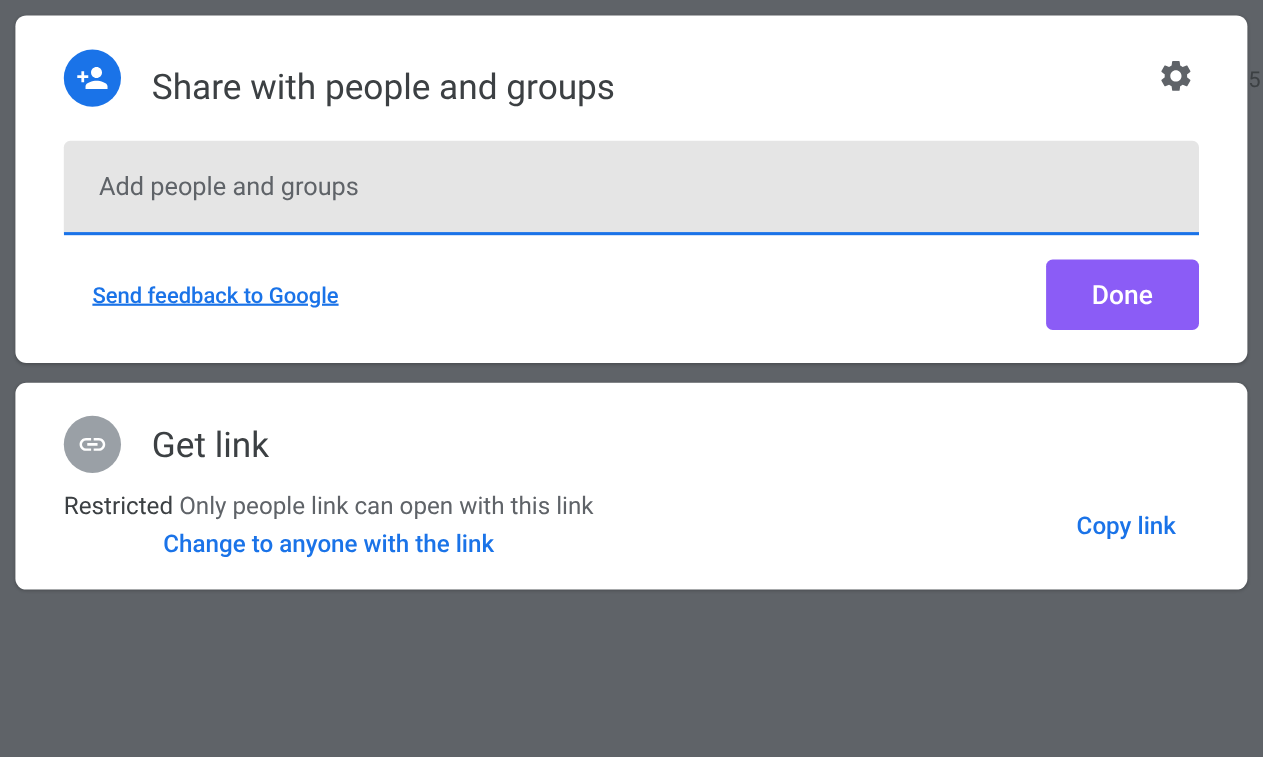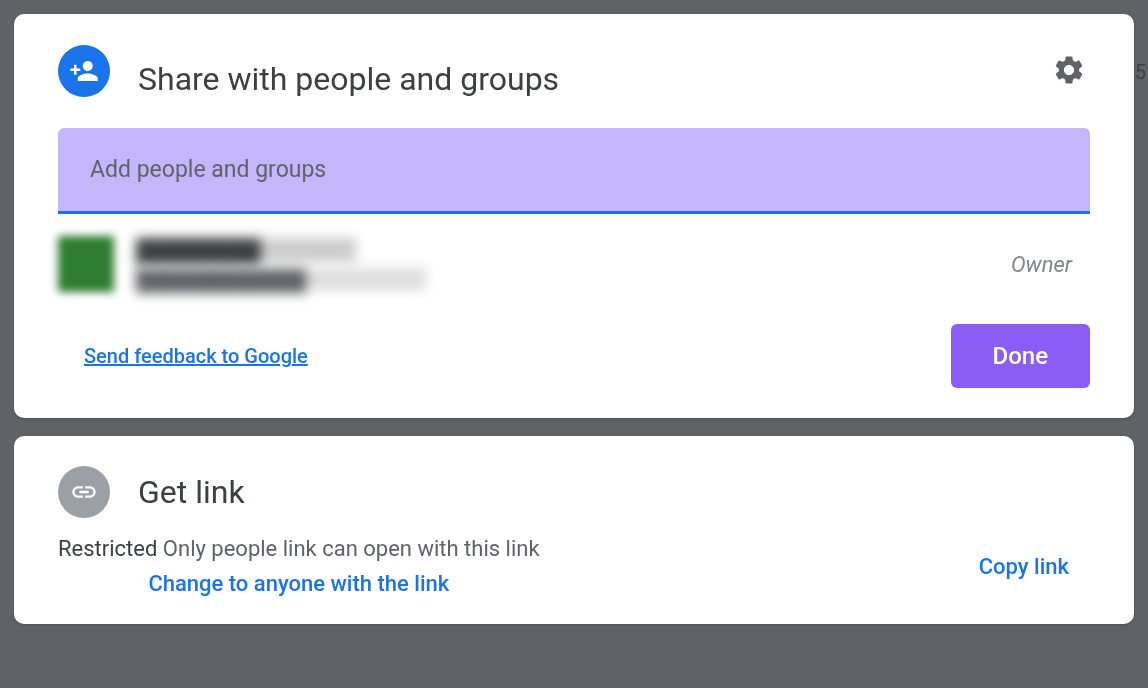--- a/index.html
+++ b/index.html
@@ -72,21 +72,21 @@
       display: flex;
       align-items: center;
       justify-content: center;
     }
     .input-wrap {
       margin: 10px 44px 0 44px;
     }
     .add-people-input {
       width: 100%;
       border: none;
-      background: #c4b5fd;
+      background: #e5e5e5;
       border-bottom: 3px solid #1a73e8;
       font-size: 23px;
       color: #3c4043;
       padding: 28px 32px;
       outline: none;
       border-radius: 6px 6px 0 0;
     }
     .add-people-input::placeholder {
       color: #5f6368;
     }
@@ -240,28 +240,20 @@
             <path d="M19.14,12.94c0.04-0.3,0.06-0.61,0.06-0.94c0-0.32-0.02-0.64-0.07-0.94l2.03-1.58c0.18-0.14,0.23-0.41,0.12-0.61 l-1.92-3.32c-0.12-0.22-0.37-0.29-0.59-0.22l-2.39,0.96c-0.5-0.38-1.03-0.7-1.62-0.94L14.4,2.81c-0.04-0.24-0.24-0.41-0.48-0.41 h-3.84c-0.24,0-0.43,0.17-0.47,0.41L9.25,5.35C8.66,5.59,8.12,5.92,7.63,6.29L5.24,5.33c-0.22-0.08-0.47,0-0.59,0.22L2.74,8.87 C2.62,9.08,2.66,9.34,2.86,9.48l2.03,1.58C4.84,11.36,4.8,11.69,4.8,12s0.02,0.64,0.07,0.94l-2.03,1.58 c-0.18,0.14-0.23,0.41-0.12,0.61l1.92,3.32c0.12,0.22,0.37,0.29,0.59,0.22l2.39-0.96c0.5,0.38,1.03,0.7,1.62,0.94l0.36,2.54 c0.05,0.24,0.24,0.41,0.48,0.41h3.84c0.24,0,0.44-0.17,0.47-0.41l0.36-2.54c0.59-0.24,1.13-0.56,1.62-0.94l2.39,0.96 c0.22,0.08,0.47,0,0.59-0.22l1.92-3.32c0.12-0.22,0.07-0.47-0.12-0.61L19.14,12.94z M12,15.6c-1.98,0-3.6-1.62-3.6-3.6 s1.62-3.6,3.6-3.6s3.6,1.62,3.6,3.6S13.98,15.6,12,15.6z"></path>
           </svg>
         </span>
       </button>
     </div>
 
     <div class="input-wrap">
       <input class="add-people-input" type="text" placeholder="Add people and groups" style="">
     </div>
 
-    <div class="person-row">
-      <div class="avatar"></div>
-      <div class="person-info">
-        <div class="person-name">████████</div>
-        <div class="person-email">████████████</div>
-      </div>
-      <div class="role">Owner</div>
-    </div>
 
     <div class="card1-footer">
       <a class="feedback-link">Send feedback to Google</a>
       <button class="done-button">Done</button>
     </div>
   </div>
 
   <div class="card card-2">
     <div class="link-header">
       <div class="link-icon-circle">

